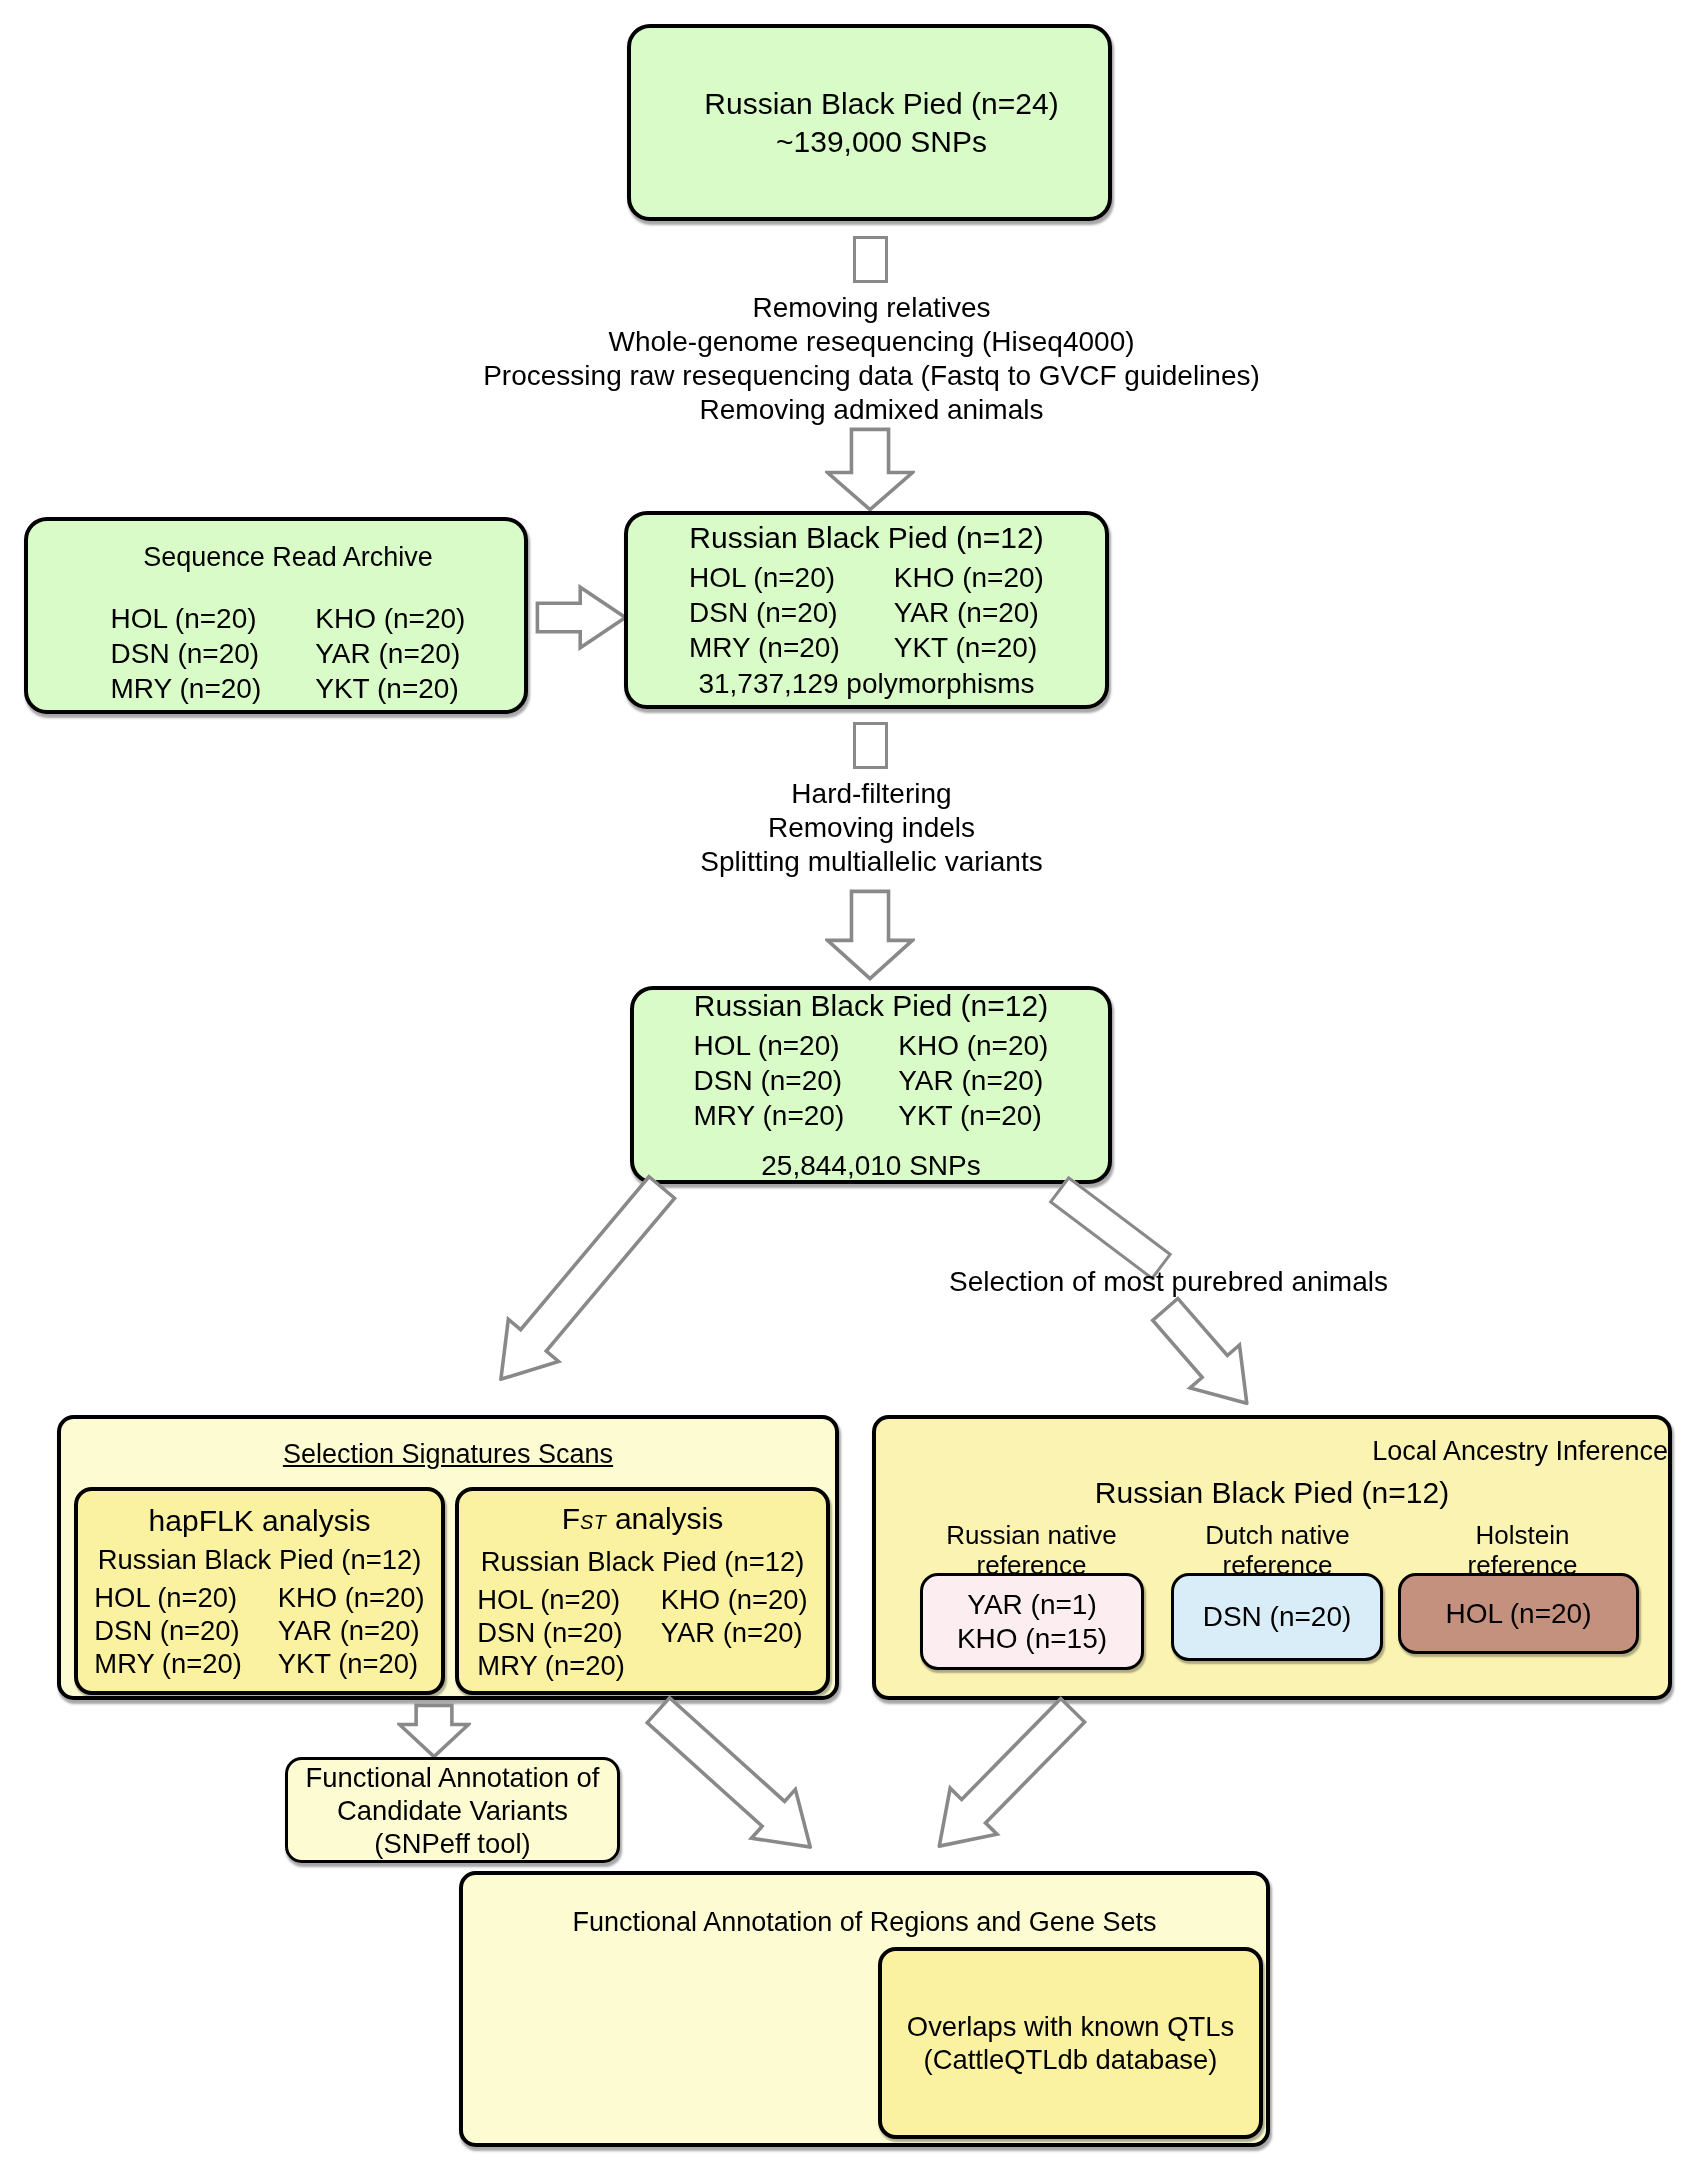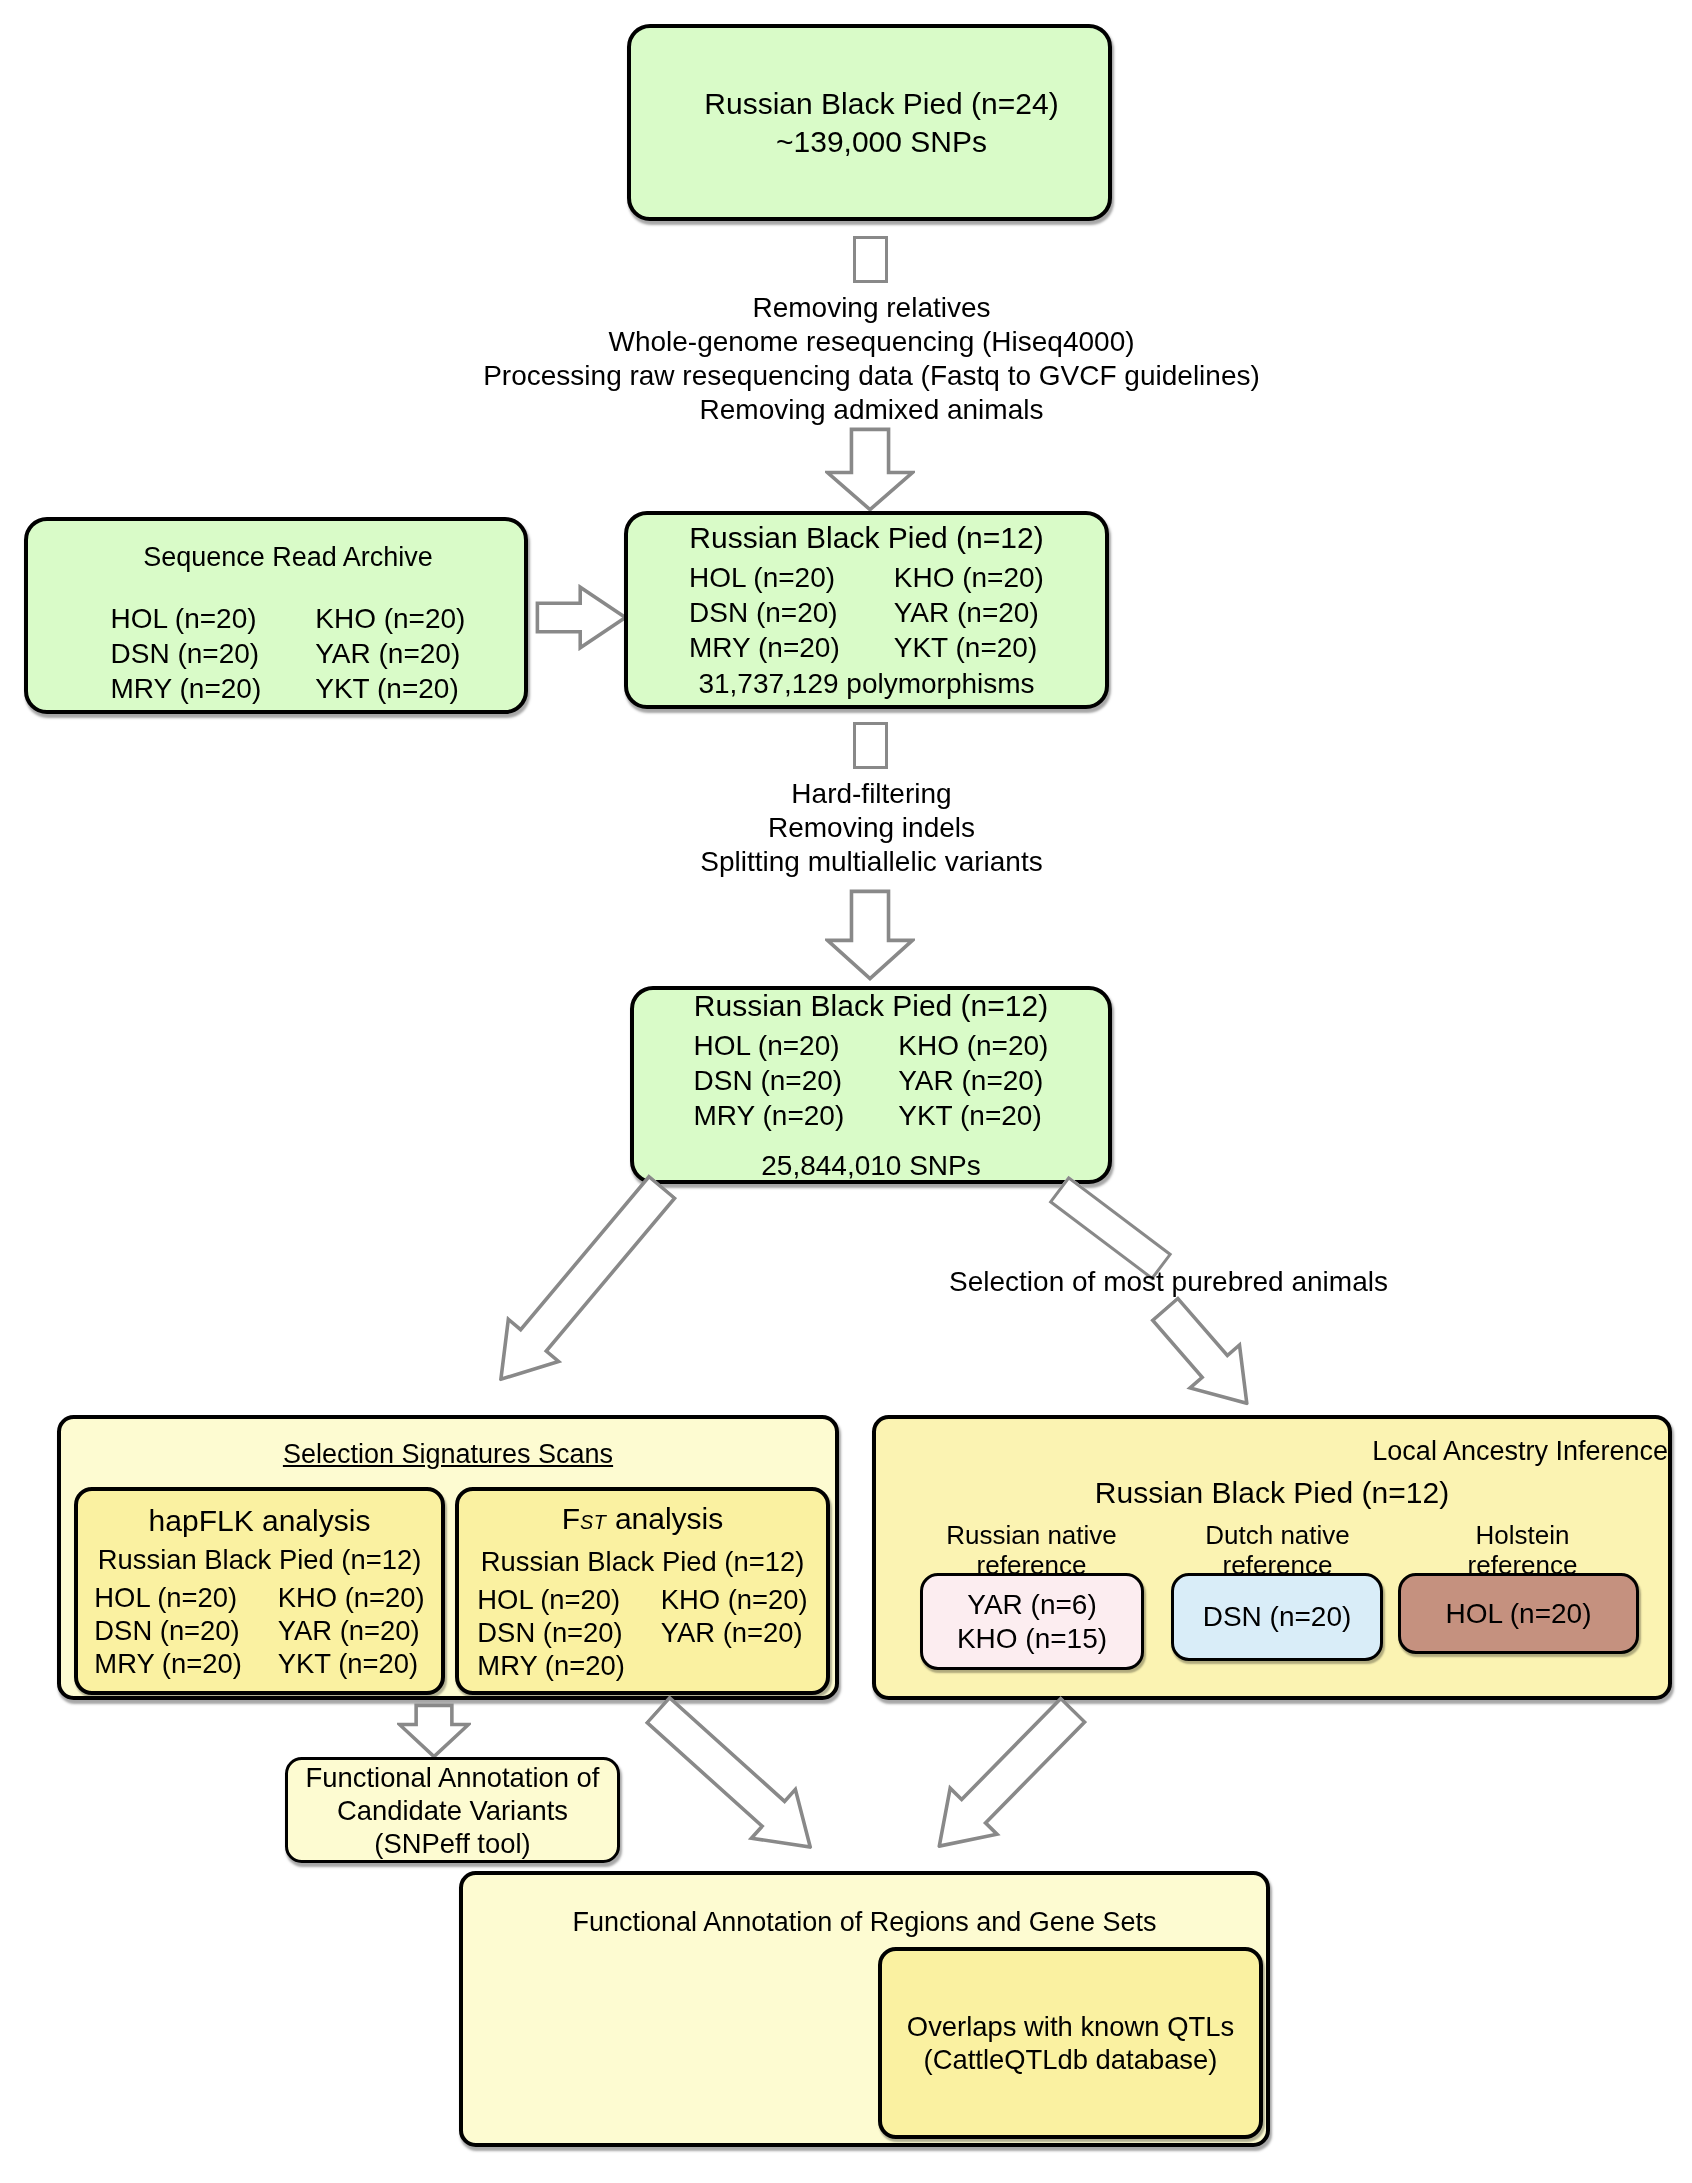--- a/index.html
+++ b/index.html
@@ -174,21 +174,21 @@
   <div class="hdr" style="left:282px;top:101px;width:239px;">
     <div>Dutch native</div>
     <div>reference</div>
   </div>
   <div class="hdr" style="left:527px;top:101px;width:239px;">
     <div>Holstein</div>
     <div>reference</div>
   </div>
 
   <div class="abs refbox" style="left:44px;top:154px;width:224px;height:97px;background:#fcedf0;">
-    <div class="t47">YAR (n=6)</div>
+    <div class="t47">YAR (n=1)</div>
     <div class="t47">KHO (n=15)</div>
   </div>
   <div class="abs refbox" style="left:295px;top:154px;width:212px;height:88px;background:#d9edf8;">
     <div class="t47">DSN (n=20)</div>
   </div>
   <div class="abs refbox" style="left:522px;top:154px;width:241px;height:81px;background:#c5917f;">
     <div class="t47">HOL (n=20)</div>
   </div>
 </div>
 

